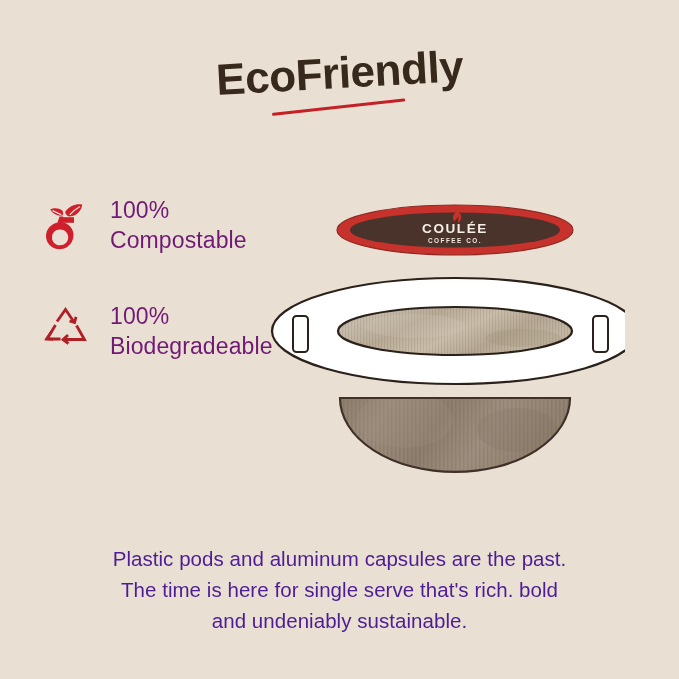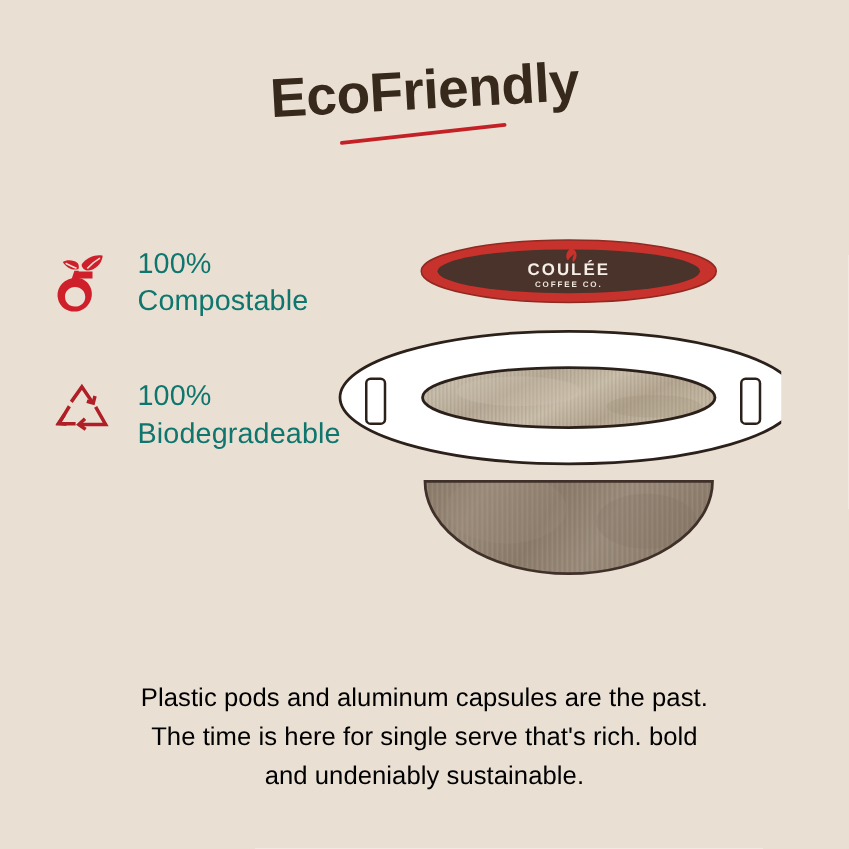--- a/index.html
+++ b/index.html
@@ -66,51 +66,51 @@
     height: 64px;
     flex: 0 0 64px;
     display: flex;
     align-items: center;
     justify-content: center;
   }
   .feature .flabel {
     margin-left: 12px;
     font-size: 23px;
     line-height: 30px;
-    color: #0f766e;
+    color: #701a75;
     font-weight: 400;
     letter-spacing: 0.1px;
     white-space: pre-line;
   }
   .tm {
     font-size: 11px;
     vertical-align: super;
     letter-spacing: 0;
   }
 
   
   .pod {
     position: absolute;
     left: 255px;
-    top: 177px;
+    top: 190px;
     width: 370px;
     height: 300px;
   }
   .pod svg { display: block; }
 
   
   .footer {
     position: absolute;
     left: 40px;
     top: 543px;
     width: 599px;
     text-align: center;
     font-size: 20.5px;
     line-height: 31px;
-    color: #000000;
+    color: #4c1d95;
     white-space: pre-line;
     letter-spacing: 0.05px;
   }
 </style>
 </head>
 <body>
 
 <div id="stage" style="background: rgb(234, 223, 211);">
 
   <div class="title-wrap">

